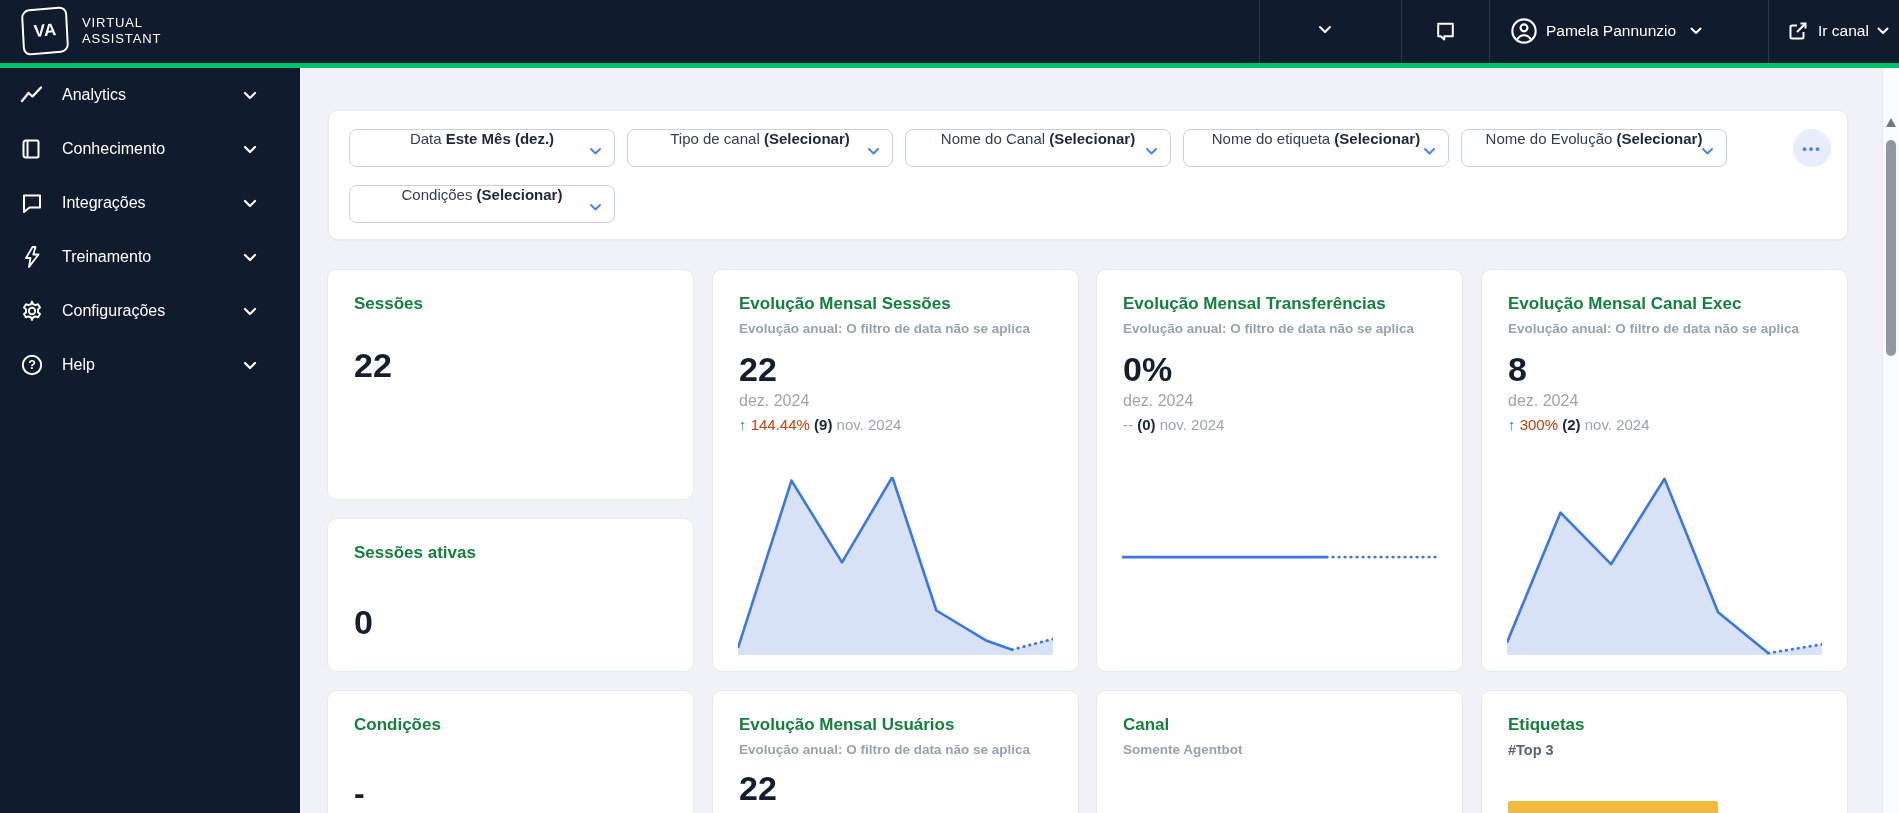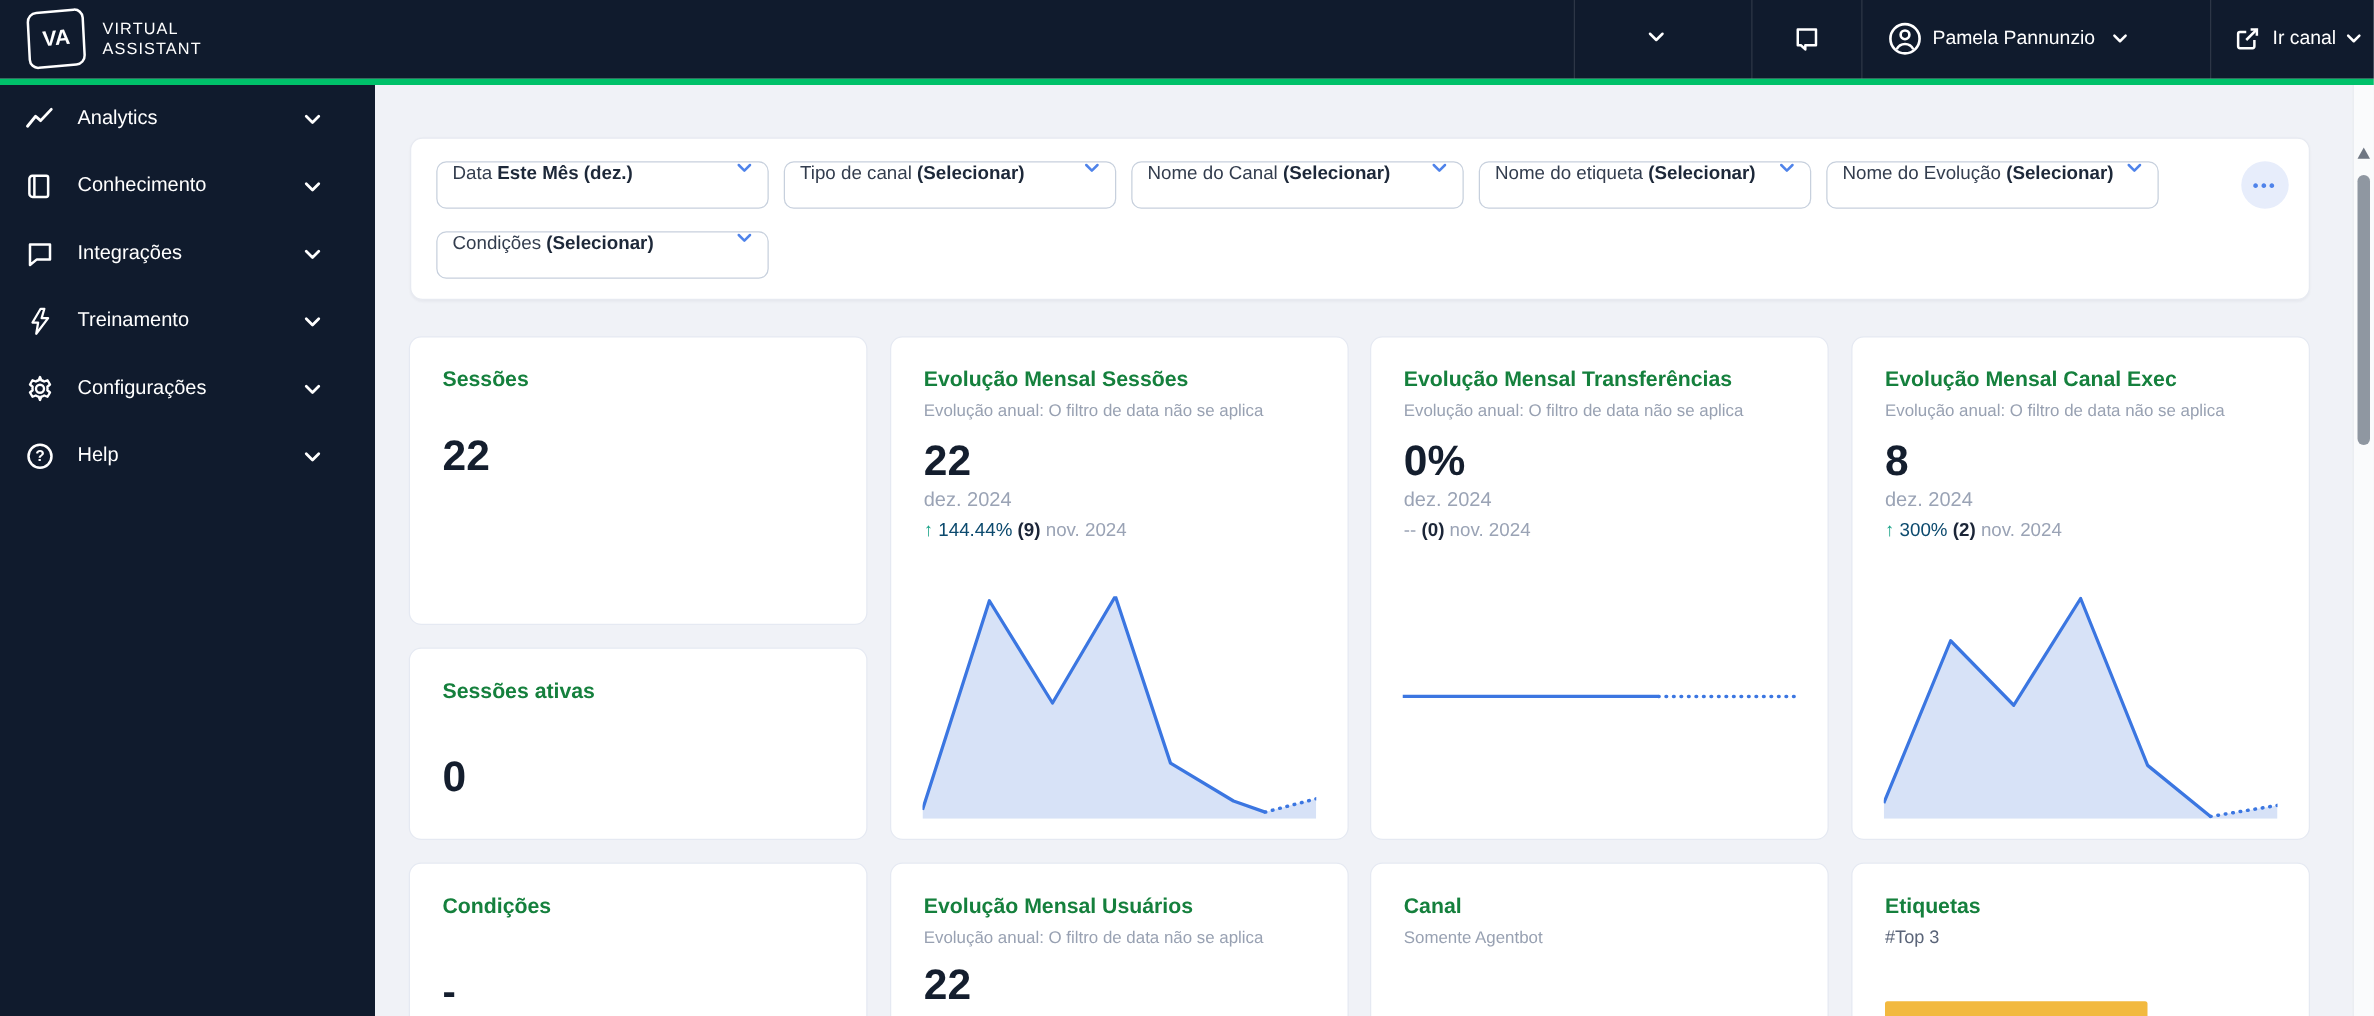--- a/index.html
+++ b/index.html
@@ -32,38 +32,38 @@
                border-left:1px solid #E6E9EE; z-index:7; }
   #scroll-up { position:absolute; left:3px; top:50px; width:0; height:0;
                border-left:5.5px solid transparent; border-right:5.5px solid transparent;
                border-bottom:9px solid #6F7783; }
   #scroll-thumb { position:absolute; left:3px; top:72px; width:10px; height:216px; background:#8F97A1; border-radius:6px; }
 
   
   #filter-panel { position:absolute; left:28px; top:42px; width:1520px; height:130px; background:#fff;
                   border:1px solid #E7EAF1; border-radius:10px; box-shadow:0 1px 2px rgba(16,24,40,.04); }
   .chip { position:absolute; width:266px; height:38px; border:1px solid #C7D0DD; border-radius:8px;
-          background:#fff; display:flex; padding:0 12px; cursor:pointer; }
+          background:#fff; display:flex; align-items:center; padding:0 12px; cursor:pointer;flex-direction:column; }
   .chip .txt { font-size:15px; color:#333D4E; white-space:nowrap; overflow:hidden; }
   .chip .txt b { color:#1D2839; }
   .chip .chev { margin-left:auto; }
   #more-btn { position:absolute; left:1464px; top:18px; width:38px; height:38px; border-radius:50%;
               background:#E7EDFB; display:flex; align-items:center; justify-content:center;
               color:#4F83EA; font-size:13px; letter-spacing:2px; font-weight:700; cursor:pointer; }
 
   
   .card { position:absolute; width:367px; background:#fff; border:1px solid #E5E9F2; border-radius:10px;
           padding:24px 26px; }
   .c-title { font-size:17px; font-weight:700; color:#15803d; }
-  .c-sub { margin-top:7px; font-size:13.5px; color:#98A1B2; }
+  .c-sub { margin-top:7px; font-size:13.5px; color:#98A1B2;font-weight:bold; }
   .c-value { font-size:34px; font-weight:800; color:#141E2E; }
   .c-period { margin-top:3px; font-size:16px; color:#9AA3B5; }
   .c-delta { margin-top:6px; font-size:15px; color:#9AA3B5; }
   .c-delta .up { color:#17A286; }
-  .c-delta .pct { color:#0c4a6e; }
+  .c-delta .pct { color:#c2410c; }
   .c-delta .pct-muted { color:#9AA3B5; }
   .c-delta .cnt { color:#1B2537; font-weight:700; }
   .chart-box { position:absolute; left:25px; right:25px; bottom:16px; height:178px; }
 
   #card-sessoes        { left:27px;  top:201px; height:231px; }
   #card-sessoes-ativas { left:27px;  top:450px; height:154px; }
   #card-evo-sessoes    { left:412px; top:201px; height:403px; }
   #card-evo-transf     { left:796px; top:201px; height:403px; }
   #card-evo-fluxos     { left:1181px;top:201px; height:403px; }
   #card-satisfacao     { left:27px;  top:622px; height:240px; }

